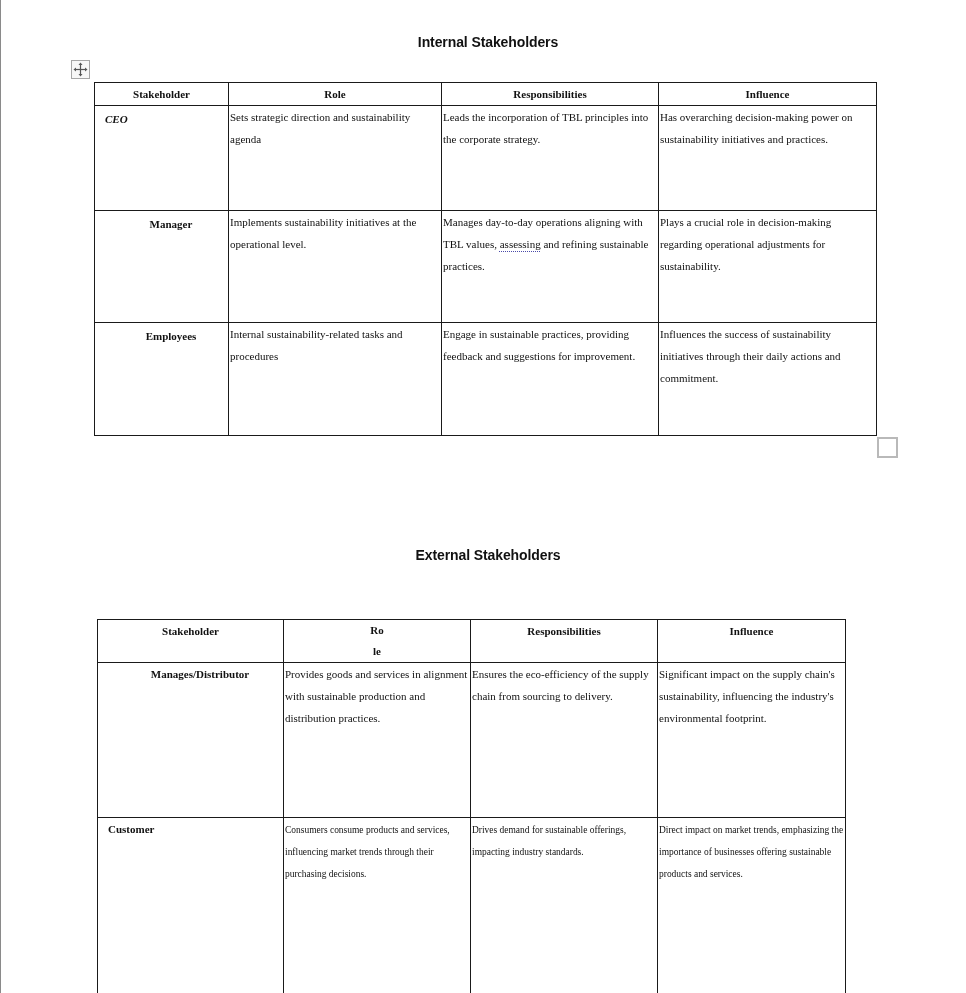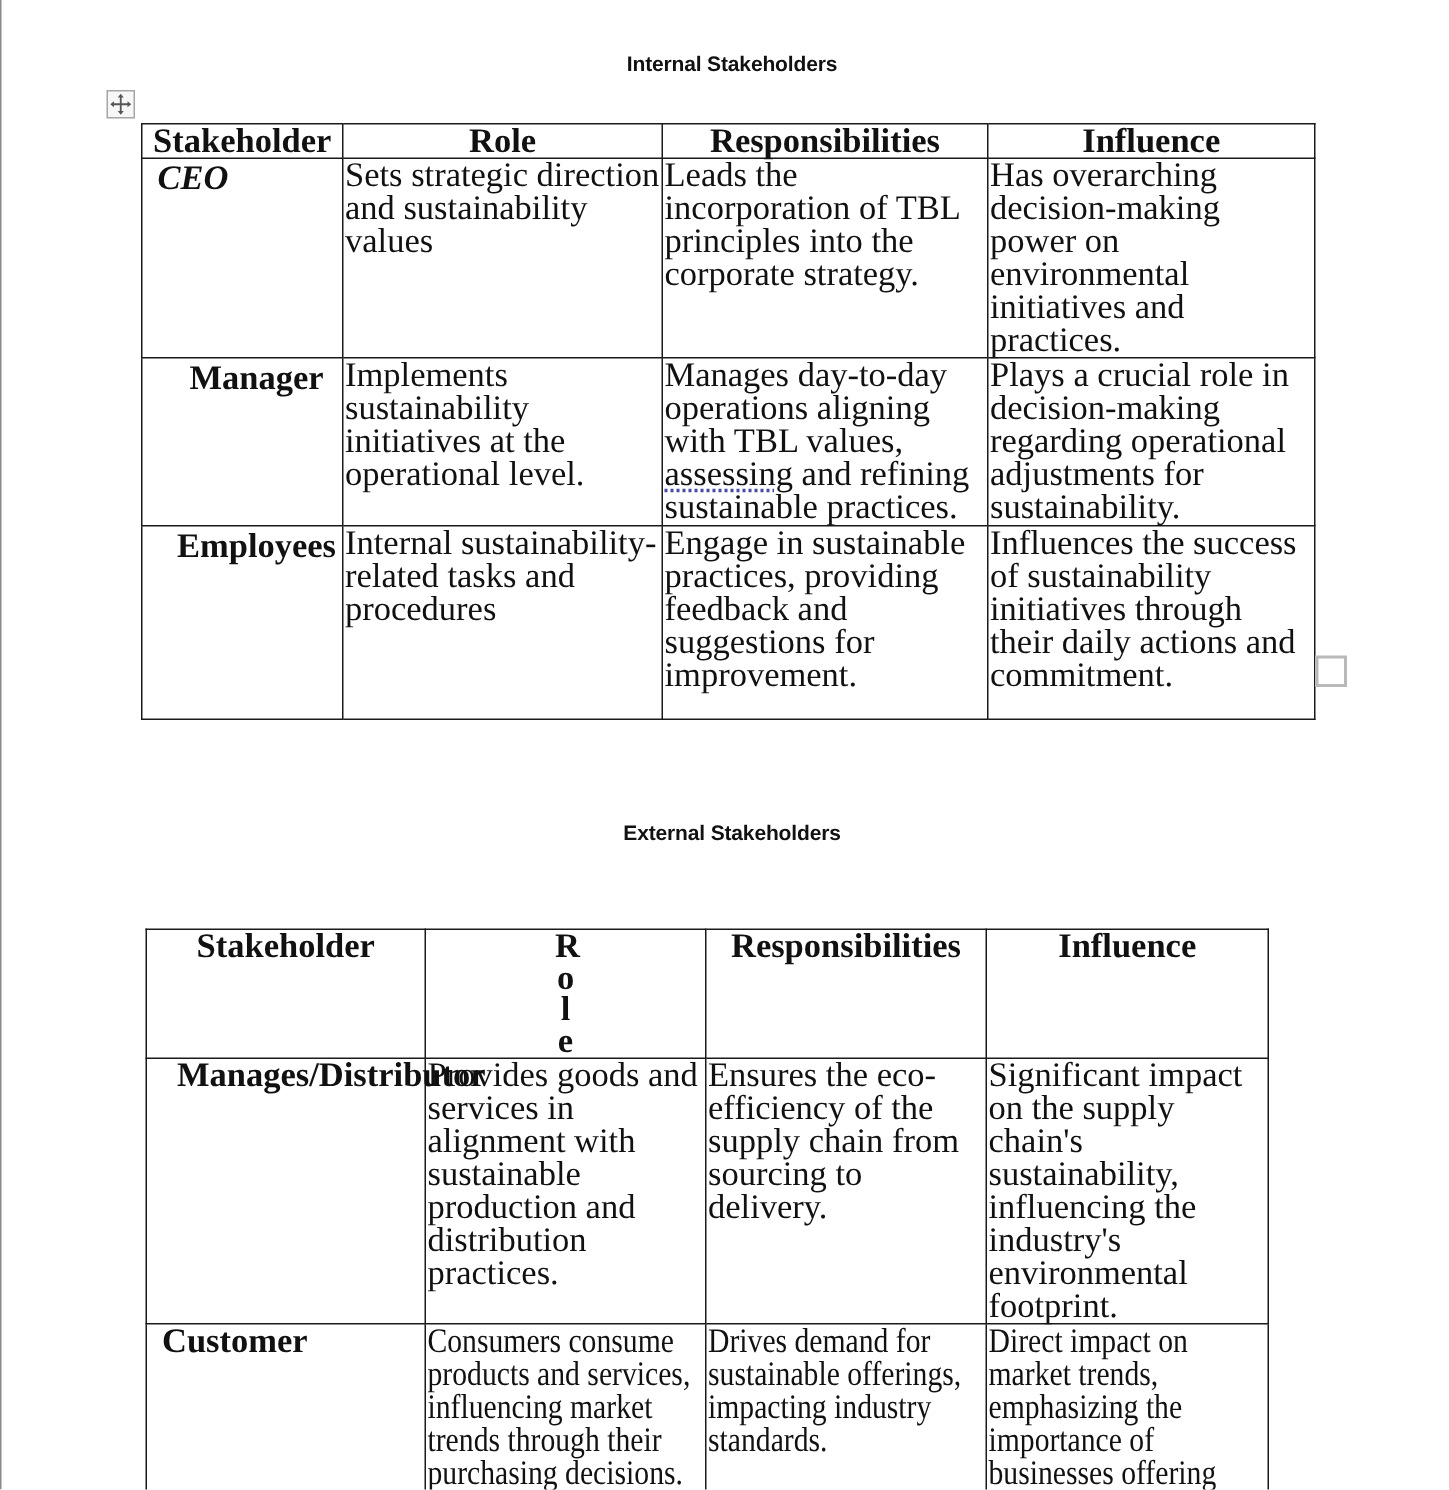--- a/index.html
+++ b/index.html
@@ -49,21 +49,21 @@
       width: 21px; height: 21px;
       box-sizing: border-box;
       border: 2px solid #b9b9b9;
       background: #fff;
     }
 
     table.stk {
       position: absolute;
       border-collapse: collapse;
       table-layout: fixed;
-      font-size: 23px;
+      font-size: 11px;
       line-height: 22px;
     }
     table.stk td, table.stk th {
       border: 1px solid #1a1a1a;
       vertical-align: top;
       padding: 0 1px;
       text-align: left;
       font-weight: normal;
     }
     table.stk th {
@@ -79,21 +79,21 @@
     table.stk td.name.left { text-align: left; padding-left: 10px; }
 
     #internal-table { left: 94px; top: 82px; width: 782px; }
     #internal-table col.c1 { width: 134px; }
     #internal-table col.c2 { width: 213px; }
     #internal-table col.c3 { width: 217px; }
     #internal-table col.c4 { width: 218px; }
     #internal-table tr.hdr { height: 22px; }
     #internal-table tr.r1 { height: 105px; }
     #internal-table tr.r2 { height: 112px; }
-    #internal-table tr.r3 { height: 129px; }
+    #internal-table tr.r3 { height: 113px; }
     #internal-table td.name { padding-top: 2px; margin-top: 32px; }
 
     #external-table { left: 97px; top: 619px; width: 748px; }
     #external-table col.c1 { width: 186px; }
     #external-table col.c2 { width: 187px; }
     #external-table col.c3 { width: 187px; }
     #external-table col.c4 { width: 188px; }
     #external-table tr.hdr { height: 40px; }
     #external-table tr.r1 { height: 155px; }
     #external-table tr.r2 { height: 192px; }
@@ -141,23 +141,23 @@
     </colgroup>
   <tbody>
       <tr class="hdr">
     <th>Stakeholder</th>
     <th>Role</th>
     <th>Responsibilities</th>
     <th>Influence</th>
   </tr>
   <tr class="r1">
     <td class="name italic">CEO</td>
-    <td>Sets strategic direction and sustainability values</td>
+    <td>Sets strategic direction and sustainability agenda</td>
     <td>Leads the incorporation of TBL principles into the corporate strategy.</td>
-    <td>Has overarching decision-making power on environmental initiatives and practices.</td>
+    <td>Has overarching decision-making power on sustainability initiatives and practices.</td>
   </tr>
   <tr class="r2">
     <td class="name">Manager</td>
     <td>Implements sustainability initiatives at the operational level.</td>
     <td><span>Manages day-to-day operations aligning with TBL values, </span><span class="spell">assessing</span><span> and refining sustainable practices.</span></td>
     <td>Plays a crucial role in decision-making regarding operational adjustments for sustainability.</td>
   </tr>
   <tr class="r3">
     <td class="name">Employees</td>
     <td>Internal sustainability-related tasks and procedures</td>

